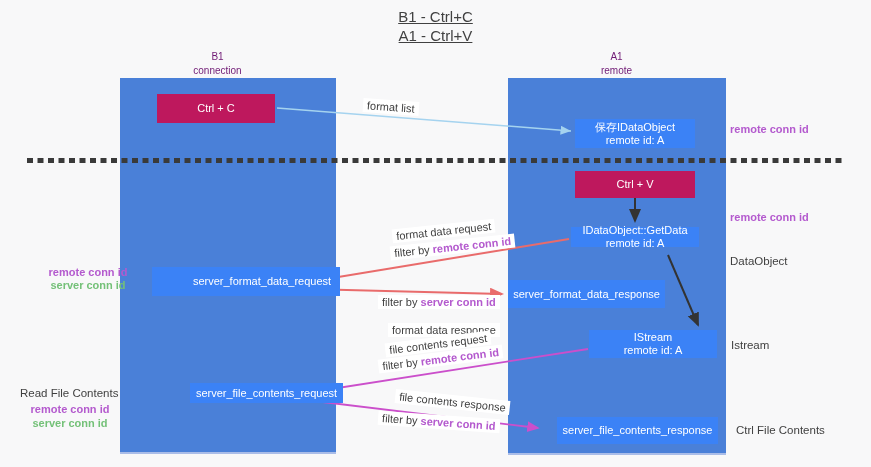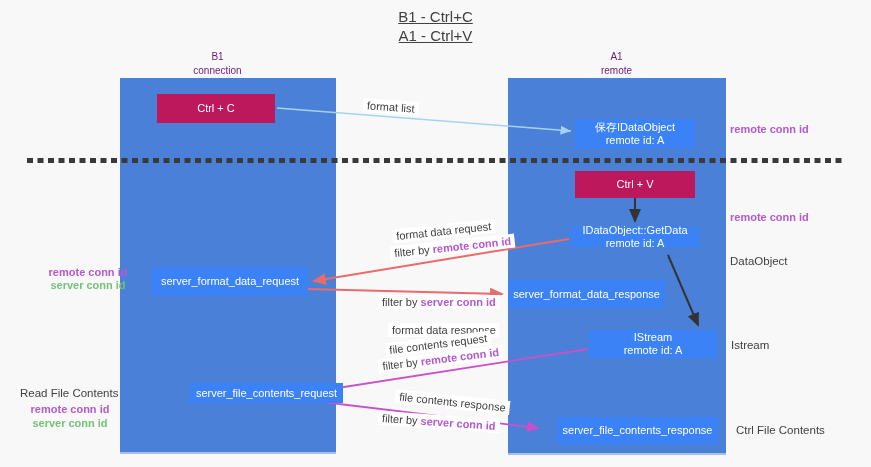--- a/index.html
+++ b/index.html
@@ -21,21 +21,21 @@
 
   .node{position:absolute;color:#fff;text-align:center;z-index:3;font-size:11px;line-height:13px;
         display:flex;flex-direction:column;justify-content:center;}
   .green{background:#be185d;}
   .orange{background:#3b82f6;}
 
   .n-ctrl-c{left:157px;top:94px;width:118px;height:29px;}
   .n-save{left:575px;top:119px;width:120px;height:29px;}
   .n-ctrl-v{left:575px;top:171px;width:120px;height:27px;}
   .n-getdata{left:571px;top:227px;width:128px;height:20px;}
-  .n-fmt-req{left:152px;top:267px;width:156px;height:29px;}
+  .n-fmt-req{left:152px;top:267px;width:156px;height:29px;padding-left:32px;}
   .n-fmt-resp{left:508px;top:280px;width:157px;height:28px;}
   .n-istream{left:589px;top:330px;width:128px;height:28px;}
   .n-file-req{left:150px;top:383px;width:153px;height:20px;margin-left:40px;}
   .n-file-resp{left:545px;top:417px;width:161px;height:27px;margin-left:12px;}
 
   .elabel{position:absolute;z-index:4;font-size:11px;color:#3f3f3f;white-space:pre;
           background:#fff;padding:1px 4px;}
   .purple{color:#b45ace;font-weight:bold;}
   .greent{color:#74c178;font-weight:bold;}
   .side{position:absolute;z-index:4;font-size:11px;white-space:pre;}

